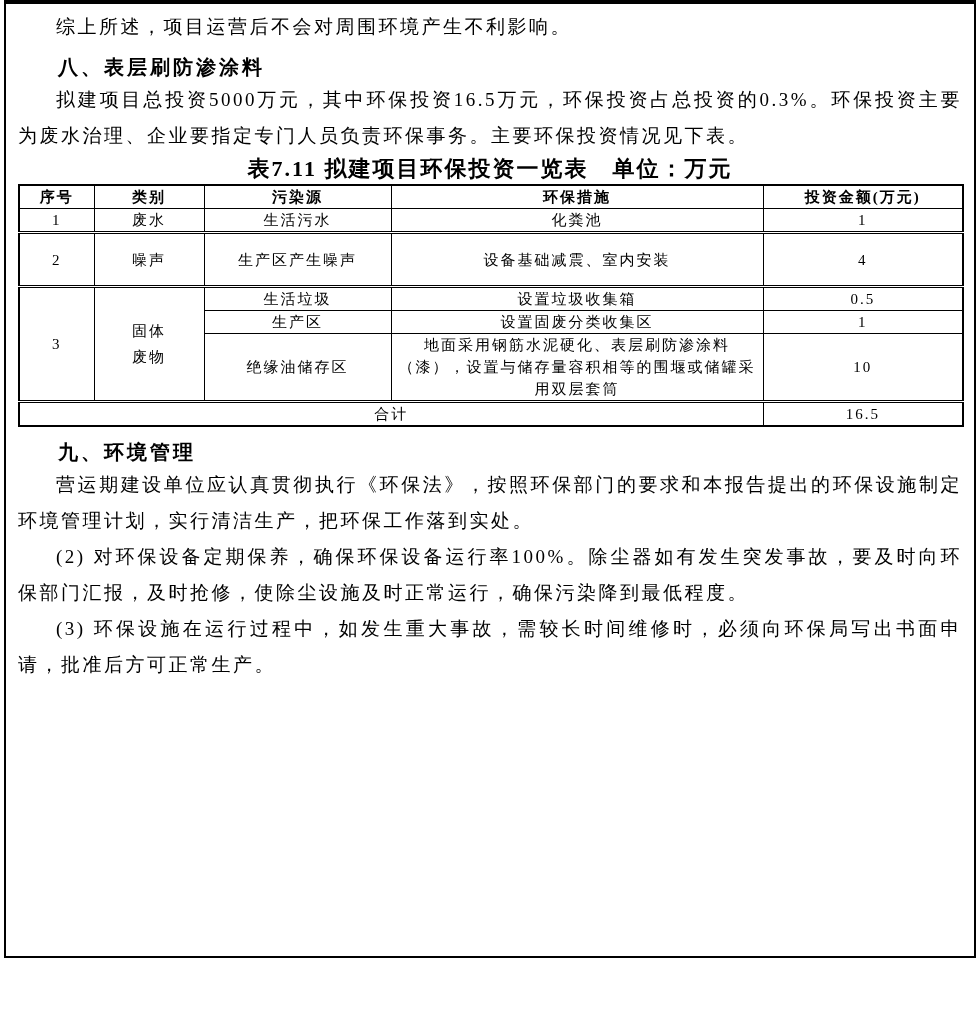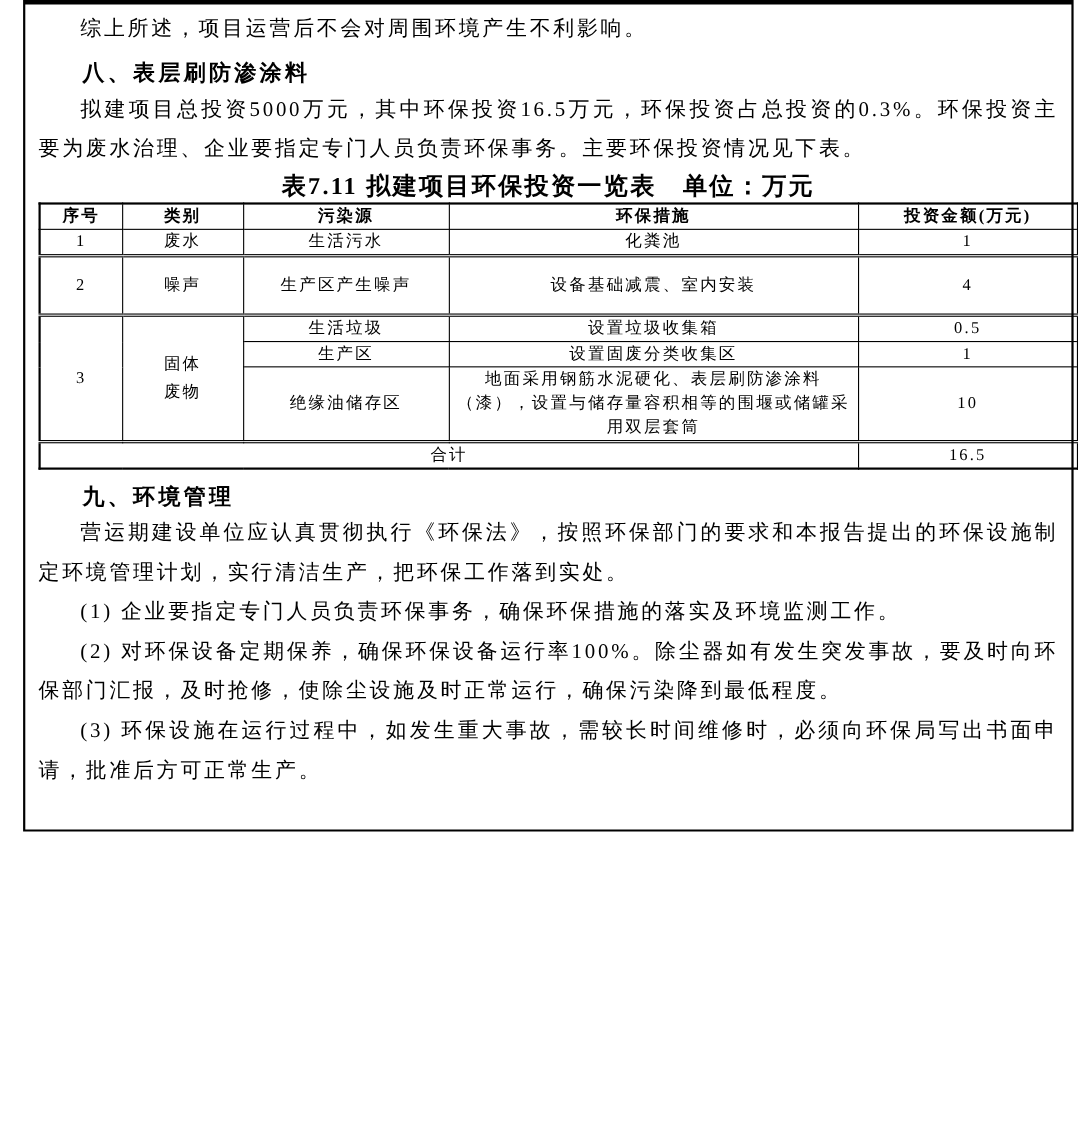--- a/index.html
+++ b/index.html
@@ -7,22 +7,22 @@
     position: relative;
     width: 980px;
     height: 1022px;
     background: #ffffff;
     color: #000000;
     font-family: "Liberation Serif", "DejaVu Serif", serif;
     overflow: hidden;
   }
   .frame {
     position: absolute;
-    top: 0; left: 21px; right: 4px;
-    height: 756px;
+    top: 0; left: 4px; right: 4px;
+    height: 958px;
     border: 2px solid #000;
     border-top-width: 4px;
     box-sizing: border-box;
     padding: 6px 12px 0 12px;
   }
   .para {
     margin: 0;
     font-size: 19px;
     line-height: 36px;
     letter-spacing: 2.5px;
@@ -155,20 +155,19 @@
         <tr class="r-total sep">
           <td colspan="4">合计</td>
           <td>16.5</td>
         </tr>
       </tbody>
     </table>
 
     <h2 class="sec-heading" style="margin-top:10px;">九、环境管理</h2>
 
     <p class="para">营运期建设单位应认真贯彻执行《环保法》，按照环保部门的要求和本报告提出的环保设施制定环境管理计划，实行清洁生产，把环保工作落到实处。</p>
-    <p class="para">(1) 企业要指定专门人员负责环保事务，确保环保措施的落实及环境监测工作。</p>
     <p class="para">(2) 对环保设备定期保养，确保环保设备运行率100%。除尘器如有发生突发事故，要及时向环保部门汇报，及时抢修，使除尘设施及时正常运行，确保污染降到最低程度。</p>
     <p class="para">(3) 环保设施在运行过程中，如发生重大事故，需较长时间维修时，必须向环保局写出书面申请，批准后方可正常生产。</p>
 
   </div>
 
   <div class="page-footer">- 26 -</div>
 </div>
 
 </body></html>

